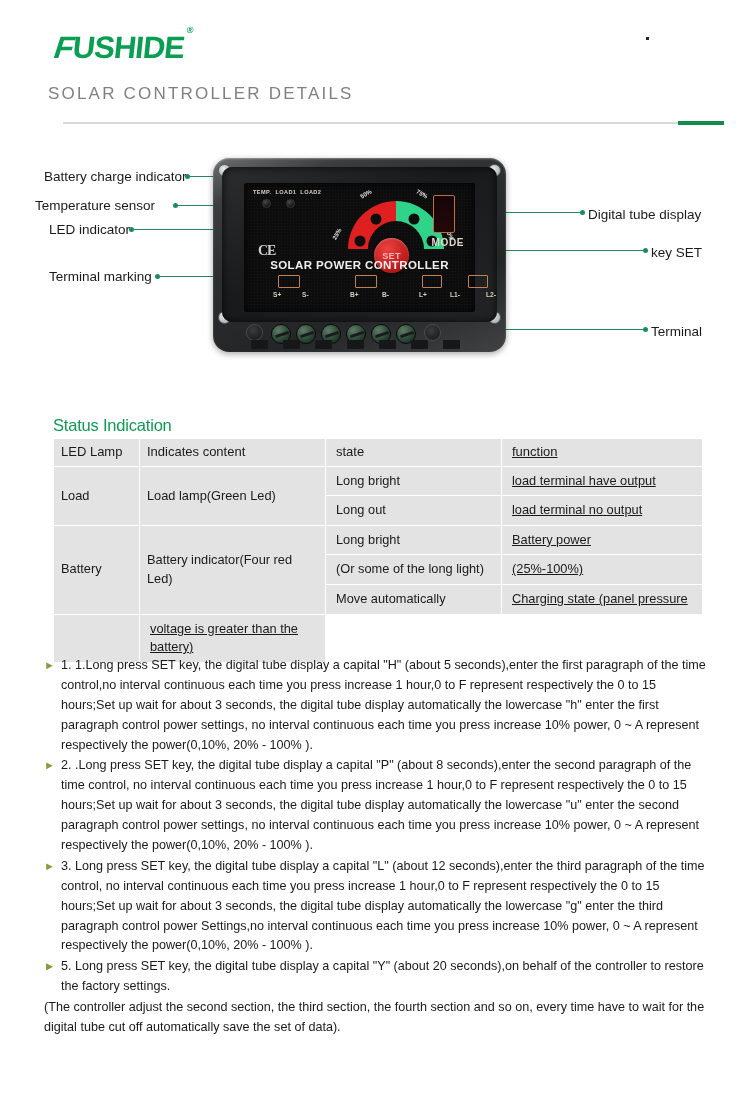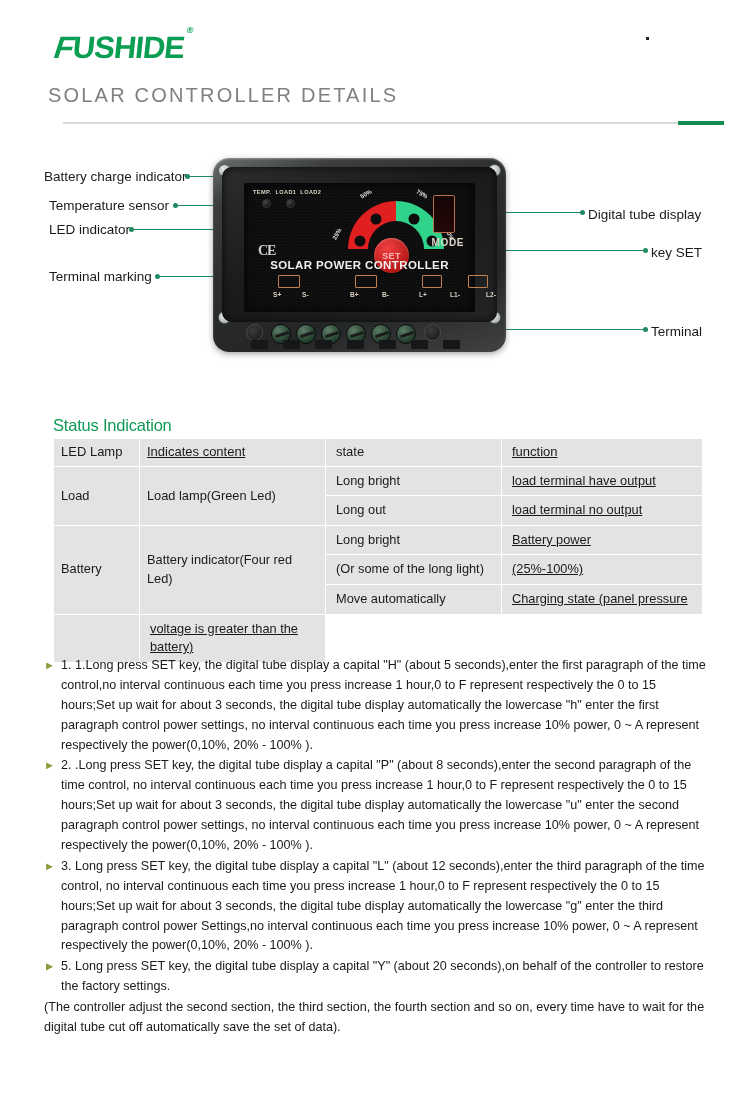--- a/index.html
+++ b/index.html
@@ -26,21 +26,21 @@
   }
   .logo-reg { font-size:9px; color:#0a9e52; vertical-align:super; margin-left:1px; position:relative; top:-14px; }
   .details-word {
     font-family:"Liberation Sans", sans-serif;
     font-weight:normal; font-size:42px; line-height:1;
     color:#4d4d4d; letter-spacing:2px; margin-left:3px;
     position:relative; top:3px;
   }
   .subtitle {
     position:absolute; left:48px; top:84px;
-    font-size:20px; letter-spacing:2.2px; color:#808080;
+    font-size:17px; letter-spacing:2.2px; color:#808080;
     font-family:"Liberation Sans", sans-serif; font-weight:300;
   }
   .rule { position:absolute; left:63px; top:122px; width:660px; height:2px; background:#d8d8d8; }
   .rule-accent { position:absolute; left:678px; top:121px; width:46px; height:4px; background:#128c4e; }
   .dot-artifact { position:absolute; left:646px; top:37px; width:3px; height:3px; background:#222; }
 
   
   .diagram { position:absolute; left:0; top:150px; width:750px; height:225px; }
 
   .dlabel {
@@ -184,21 +184,21 @@
     </div>
     <div class="subtitle">SOLAR CONTROLLER DETAILS</div>
     <div class="rule"></div>
     <div class="rule-accent"></div>
     <div class="dot-artifact"></div>
   </div>
 
   <div class="diagram">
 
     <div class="dlabel" style="left:44px; top:19px;">Battery charge indicator</div>
-    <div class="dlabel" style="left:49px; top:48px;">Temperature sensor</div>
+    <div class="dlabel" style="left:35px; top:48px;">Temperature sensor</div>
     <div class="dlabel" style="left:49px; top:72px;">LED indicator</div>
     <div class="dlabel" style="left:49px; top:119px;">Terminal marking</div>
 
     <div class="dlabel" style="left:588px; top:57px;">Digital tube display</div>
     <div class="dlabel" style="left:651px; top:95px;">key SET</div>
     <div class="dlabel" style="left:651px; top:174px;">Terminal</div>
 
     <div class="lead-dot" style="left:185px; top:24px;"></div>
     <div class="lead-line" style="left:190px; top:26px; width:176px;"></div>
     <div class="lead-v" style="left:365px; top:26px; height:29px;"></div>
@@ -306,21 +306,21 @@
       <div class="fin" style="left:230px;"></div>
     </div>
   </div>
 
   <div class="sec-title" style="left:53px; top:416px;">Status Indication</div>
 
   <table class="status">
     <thead>
       <tr>
         <th style="width:85px;">LED Lamp</th>
-        <th style="width:185px;text-decoration:underline;">Indicates content</th>
+        <th style="width:185px;">Indicates content</th>
         <th style="width:175px;" class="c-state">state</th>
         <th class="c-func">function</th>
       </tr>
     </thead>
     <tbody>
       <tr>
         <td rowspan="2">Load</td>
         <td rowspan="2">Load lamp(Green Led)</td>
         <td class="c-state">Long bright</td>
         <td class="c-func">load terminal have output</td>

